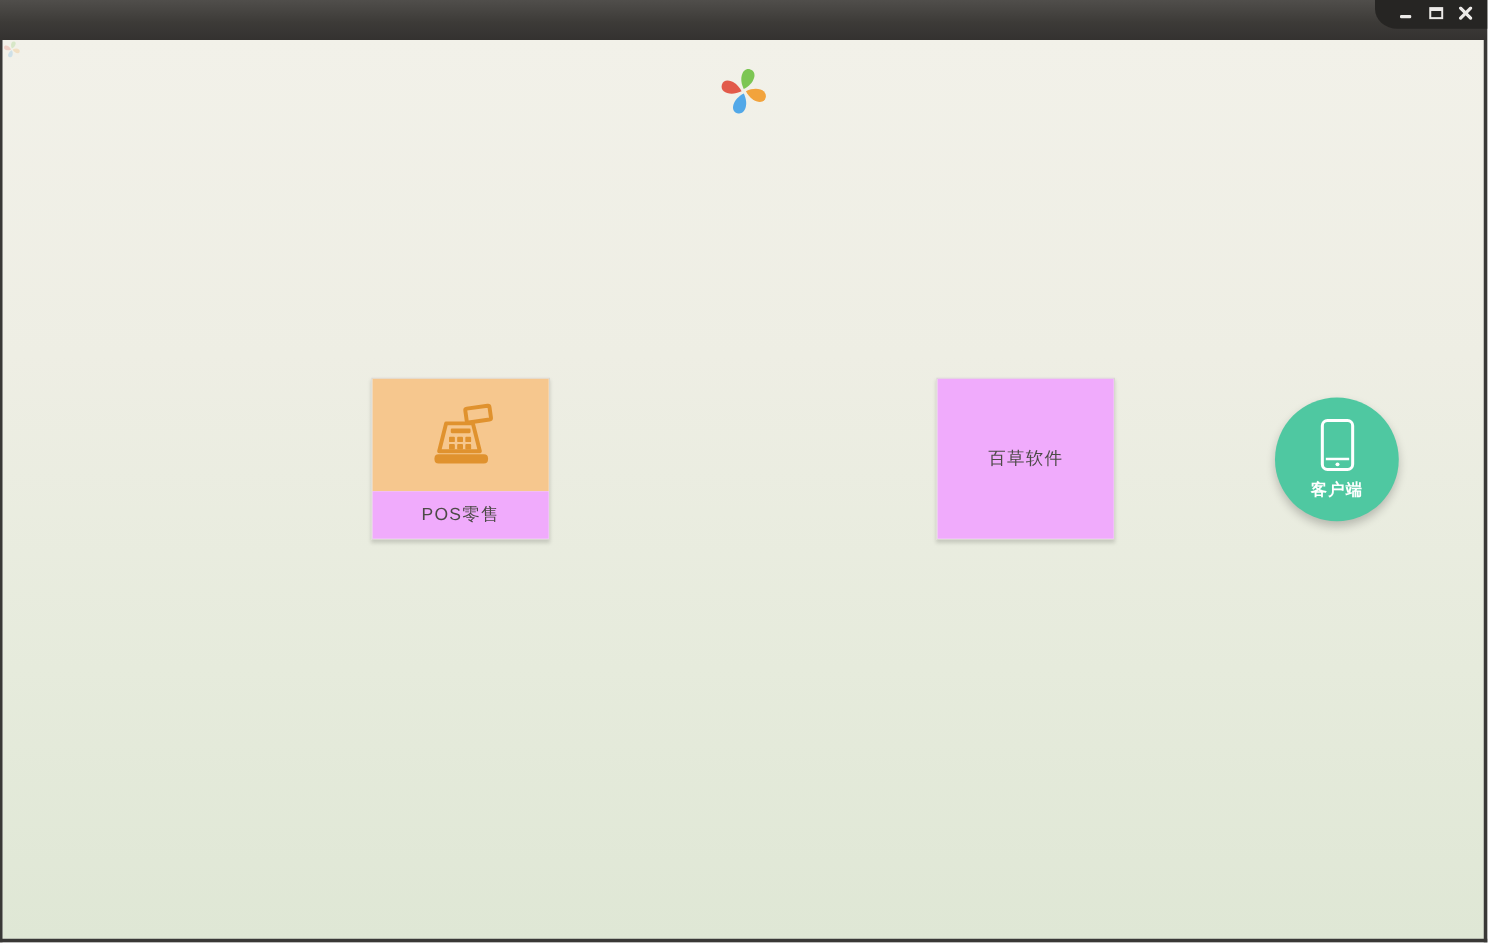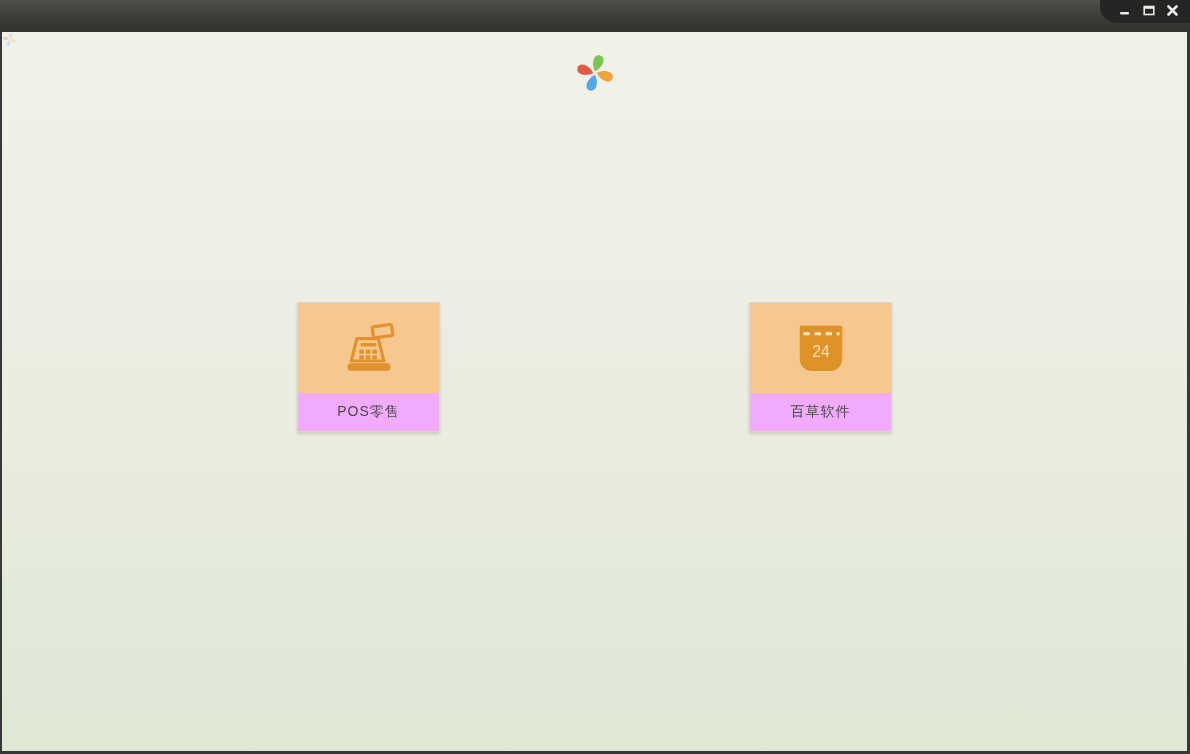--- a/index.html
+++ b/index.html
@@ -128,25 +128,26 @@
             <rect x="33.5" y="36.8" width="5" height="4.6" rx="0.8"></rect>
             <rect x="7" y="45.5" width="46" height="8" rx="3.5"></rect>
           </g>
         </svg>
       </div>
       <div class="card-label">POS零售</div>
     </div>
 
 
     <div class="card card-lean">
-      <div class="card-top" style="background: rgb(246, 199, 142);">
-        <svg width="48" height="52" viewBox="0 0 52 54">
-          <path d="M3,3 h46 v36 a13,13 0 0 1 -13,13 h-20 a13,13 0 0 1 -13,-13 Z" fill="#dd9328"></path>
-          <line x1="7" y1="11.5" x2="46" y2="11.5" stroke="#f6e6c4" stroke-width="3.2" stroke-dasharray="7 5"></line>
-          <text x="26" y="37" text-anchor="middle" font-size="17" fill="#f3ddae" font-family="Liberation Sans, sans-serif">24</text>
-        </svg>
-      </div>
       <div class="card-label">百草软件</div>
     </div>
 
+    <div class="client-circle">
+      <svg width="28" height="44" viewBox="0 0 30 46">
+        <rect x="2" y="2" width="26" height="42" rx="4.5" fill="none" stroke="#ffffff" stroke-width="2.6"></rect>
+        <line x1="5" y1="35" x2="25" y2="35" stroke="#ffffff" stroke-width="2"></line>
+        <circle cx="15" cy="39.6" r="1.7" fill="#ffffff"></circle>
+      </svg>
+      <span class="client-label">客户端</span>
+    </div>
 
   </div>
 </div>
 
 </body></html>

